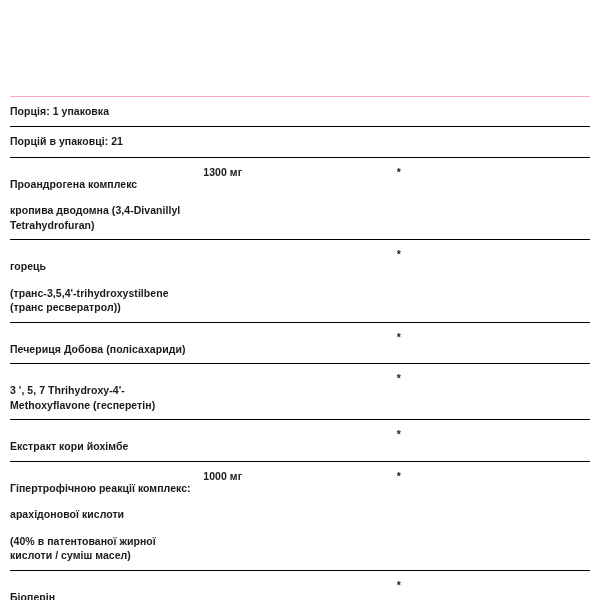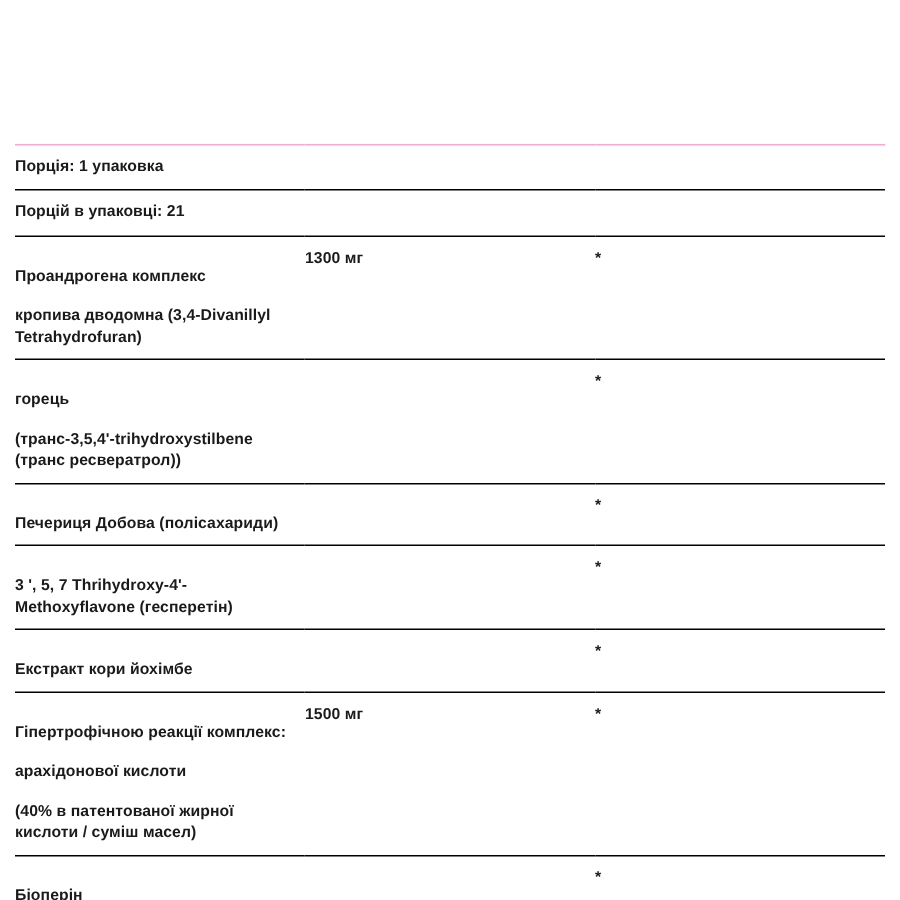--- a/index.html
+++ b/index.html
@@ -128,21 +128,21 @@
         <td class="col-amount amount"></td>
         <td class="col-dv dv">*</td>
       </tr>
 
       <tr>
         <td class="col-name">
           <span class="nm-line">Гіпертрофічною реакції комплекс:</span>
           <span class="nm-line">арахідонової кислоти</span>
           <span class="nm-line">(40% в патентованої жирної кислоти / суміш масел)</span>
         </td>
-        <td class="col-amount amount">1500 мг</td>
+        <td class="col-amount amount">1000 мг</td>
         <td class="col-dv dv">*</td>
       </tr>
 
 
       <tr>
         <td class="col-name">
           <span class="nm-line">Біоперін</span>
         </td>
         <td class="col-amount amount"></td>
         <td class="col-dv dv">*</td>

